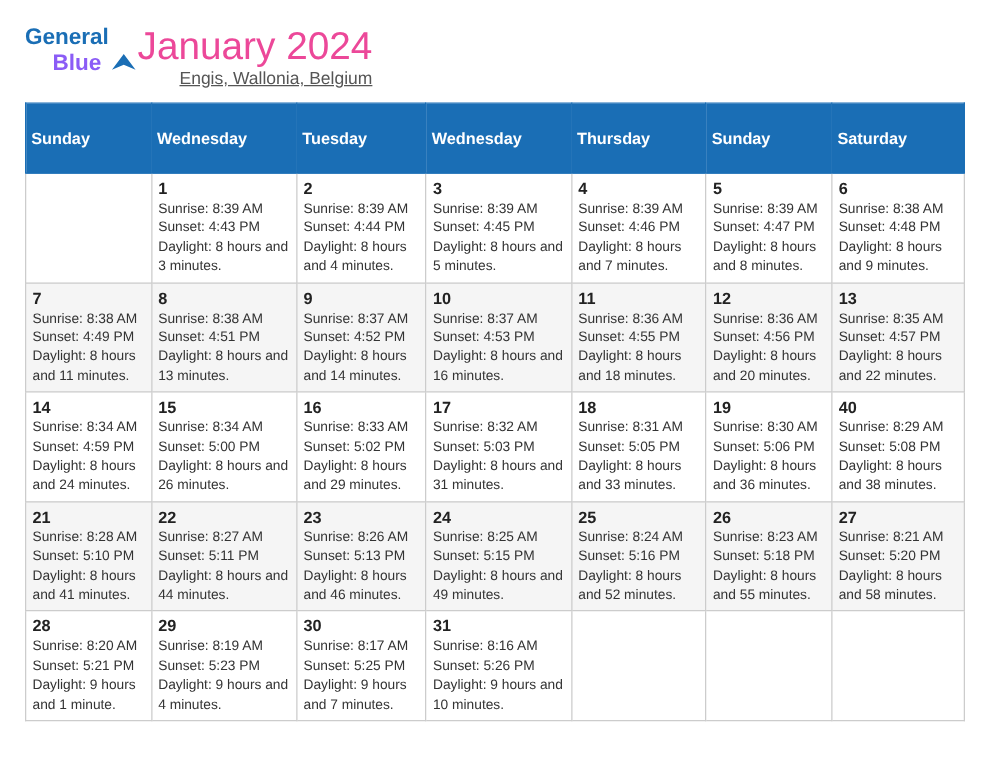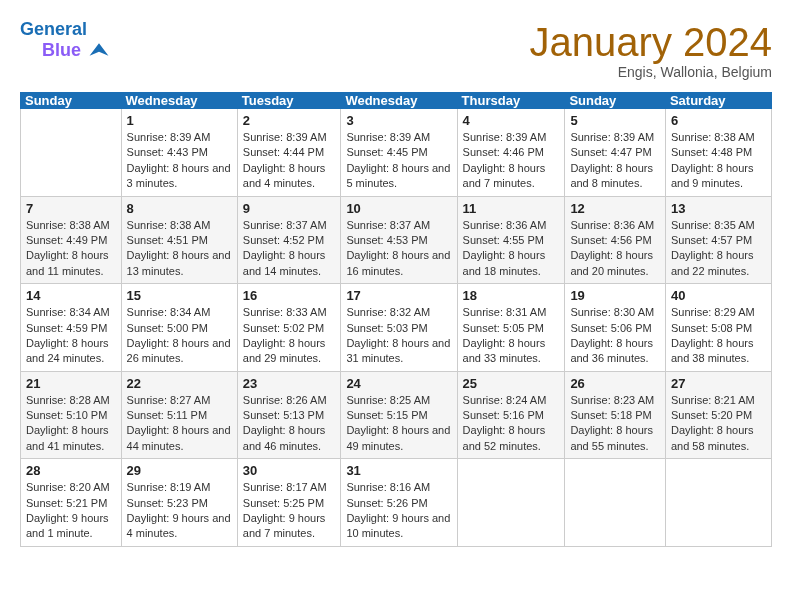--- a/index.html
+++ b/index.html
@@ -5,21 +5,21 @@
     * { box-sizing: border-box; margin: 0; padding: 0; }
     body {
       font-family: Arial, sans-serif;
       background: #fff;
       width: 792px;
       min-height: 612px;
       padding: 20px;
     }
     .header {
       display: flex;
-      justify-content: space-between;
+      justify-content: flex-start;
       align-items: flex-start;
       margin-bottom: 12px;
     }
     .logo {
       display: flex;
       align-items: center;
       gap: 0;
     }
     .logo-text {
       font-size: 18px;
@@ -32,38 +32,39 @@
     }
     .logo-icon {
       width: 28px;
       height: 28px;
       margin-left: 2px;
     }
     .title-block {
       text-align: right;
     }
     .month-title {
-      font-size: 40px;
+      font-size: 31px;
       font-weight: normal;
-      color: #a16207;
+      color: #ec4899;
       line-height: 1.1;
     }
     .subtitle {
       font-size: 14px;
       color: #555;
+      text-decoration: underline;
     }
     table {
       width: 100%;
       border-collapse: collapse;
       font-size: 11px;
     }
     thead tr th {
       background-color: #1a6eb5;
       color: #fff;
-      padding: 0 4px;
+      padding: 20px 4px;
       text-align: left;
       font-weight: bold;
       font-size: 13px;
       border: 1px solid #1a6eb5;
     }
     tbody tr td {
       border: 1px solid #ccc;
       vertical-align: top;
       padding: 4px 5px;
       min-height: 80px;

